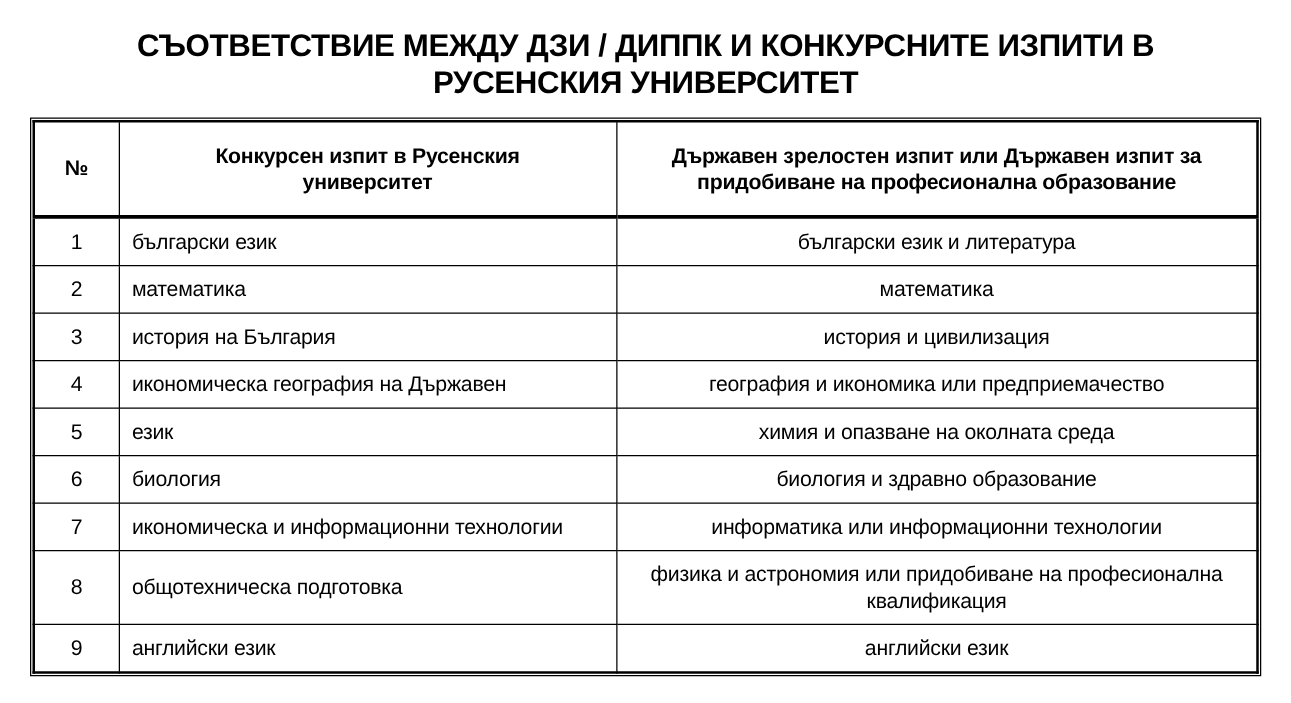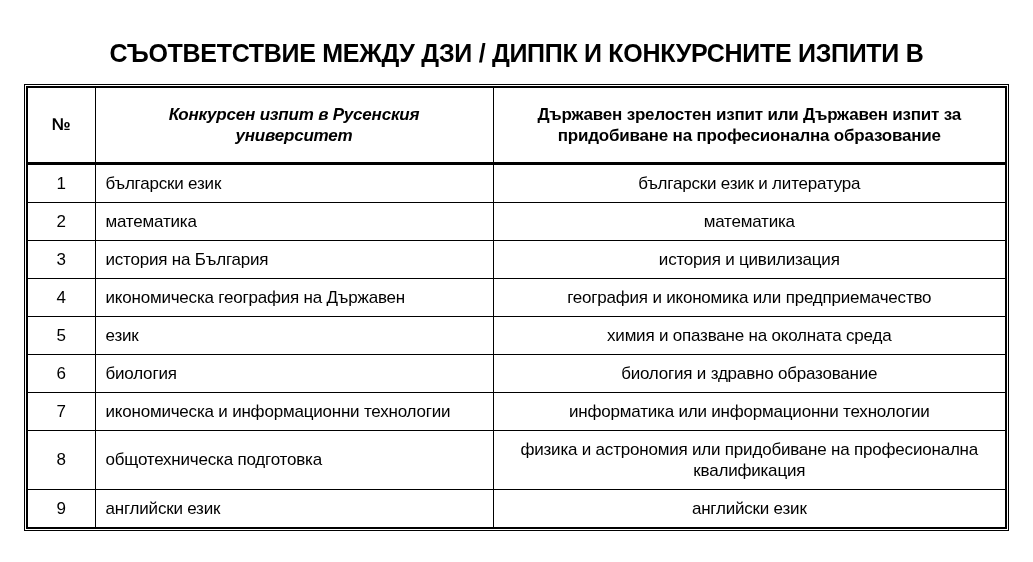--- a/index.html
+++ b/index.html
@@ -9,21 +9,21 @@
     background: #ffffff;
   }
   body {
     width: 1033px;
     height: 562px;
     font-family: "Liberation Sans", "DejaVu Sans", sans-serif;
     color: #000000;
     overflow: hidden;
   }
   .page-title {
-    margin: 16px;
+    margin: 0;
     padding-top: 23px;
     text-align: center;
     font-size: 25px;
     font-weight: bold;
     line-height: 29px;
     letter-spacing: -0.3px;
   }
   .page-title span { display: block; }
   .table-outer {
     margin: 13px 24px 0 24px;
@@ -53,32 +53,33 @@
   }
   tbody td {
     height: 37px;
     padding: 8px 10px;
     font-weight: normal;
     letter-spacing: -0.2px;
   }
   .col-num   { width: 68px; }
   .col-ru    { width: 398px; }
   .col-state { width: auto; }
-  th.col-ru    { padding: 0 58px; font-style: italic; }
+  th.col-ru    { padding: 0 58px; }
   th.col-state { padding: 0 18px; }
   td.col-num   { text-align: center; padding-left: 2px; padding-right: 2px; }
   td.col-ru    { text-align: left; margin-left: 31px; }
   td.col-state { text-align: center; padding-left: 18px; padding-right: 18px; }
 </style>
 </head>
 <body>
 
 <main>
   <h1 class="page-title">
     <span>СЪОТВЕТСТВИЕ МЕЖДУ ДЗИ / ДИППК И КОНКУРСНИТЕ ИЗПИТИ В</span>
+    <span>РУСЕНСКИЯ УНИВЕРСИТЕТ</span>
   </h1>
 
   <div class="table-outer">
     <table>
       <thead>
         <tr>
           <th class="col-num">№</th>
           <th class="col-ru">Конкурсен изпит в Русенския университет</th>
           <th class="col-state">Държавен зрелостен изпит или Държавен изпит за придобиване на професионална образование</th>
         </tr>

